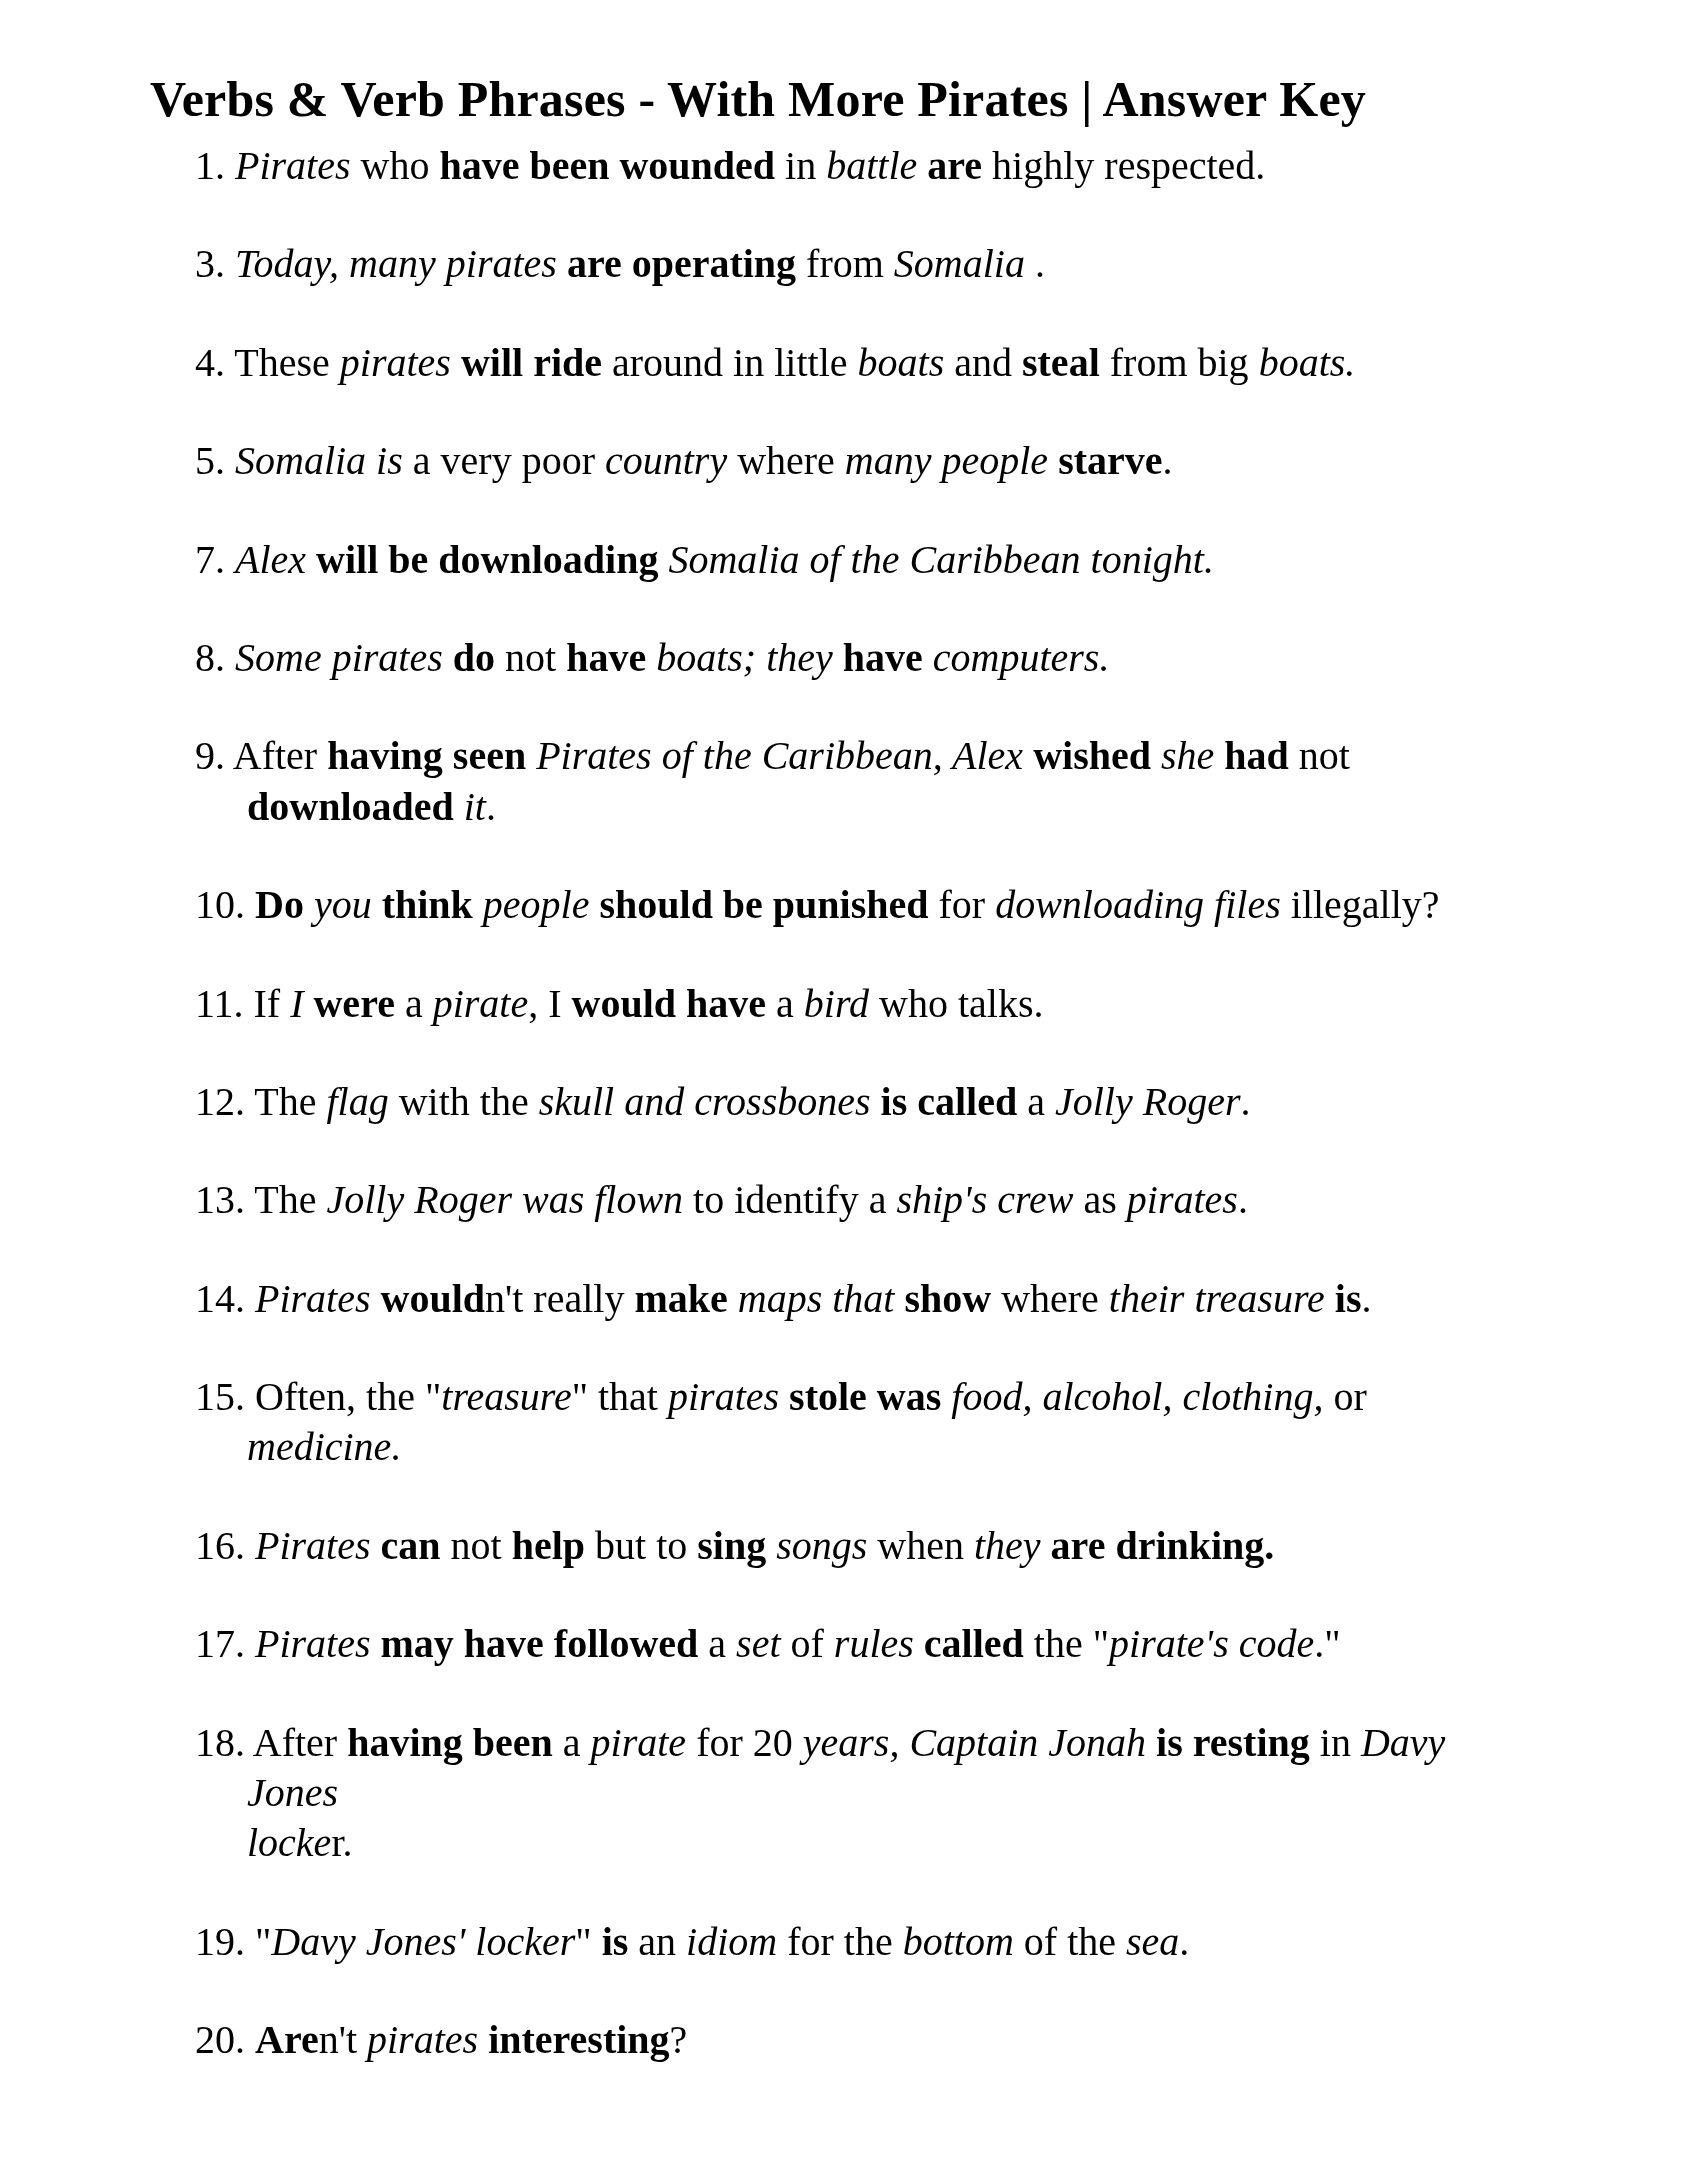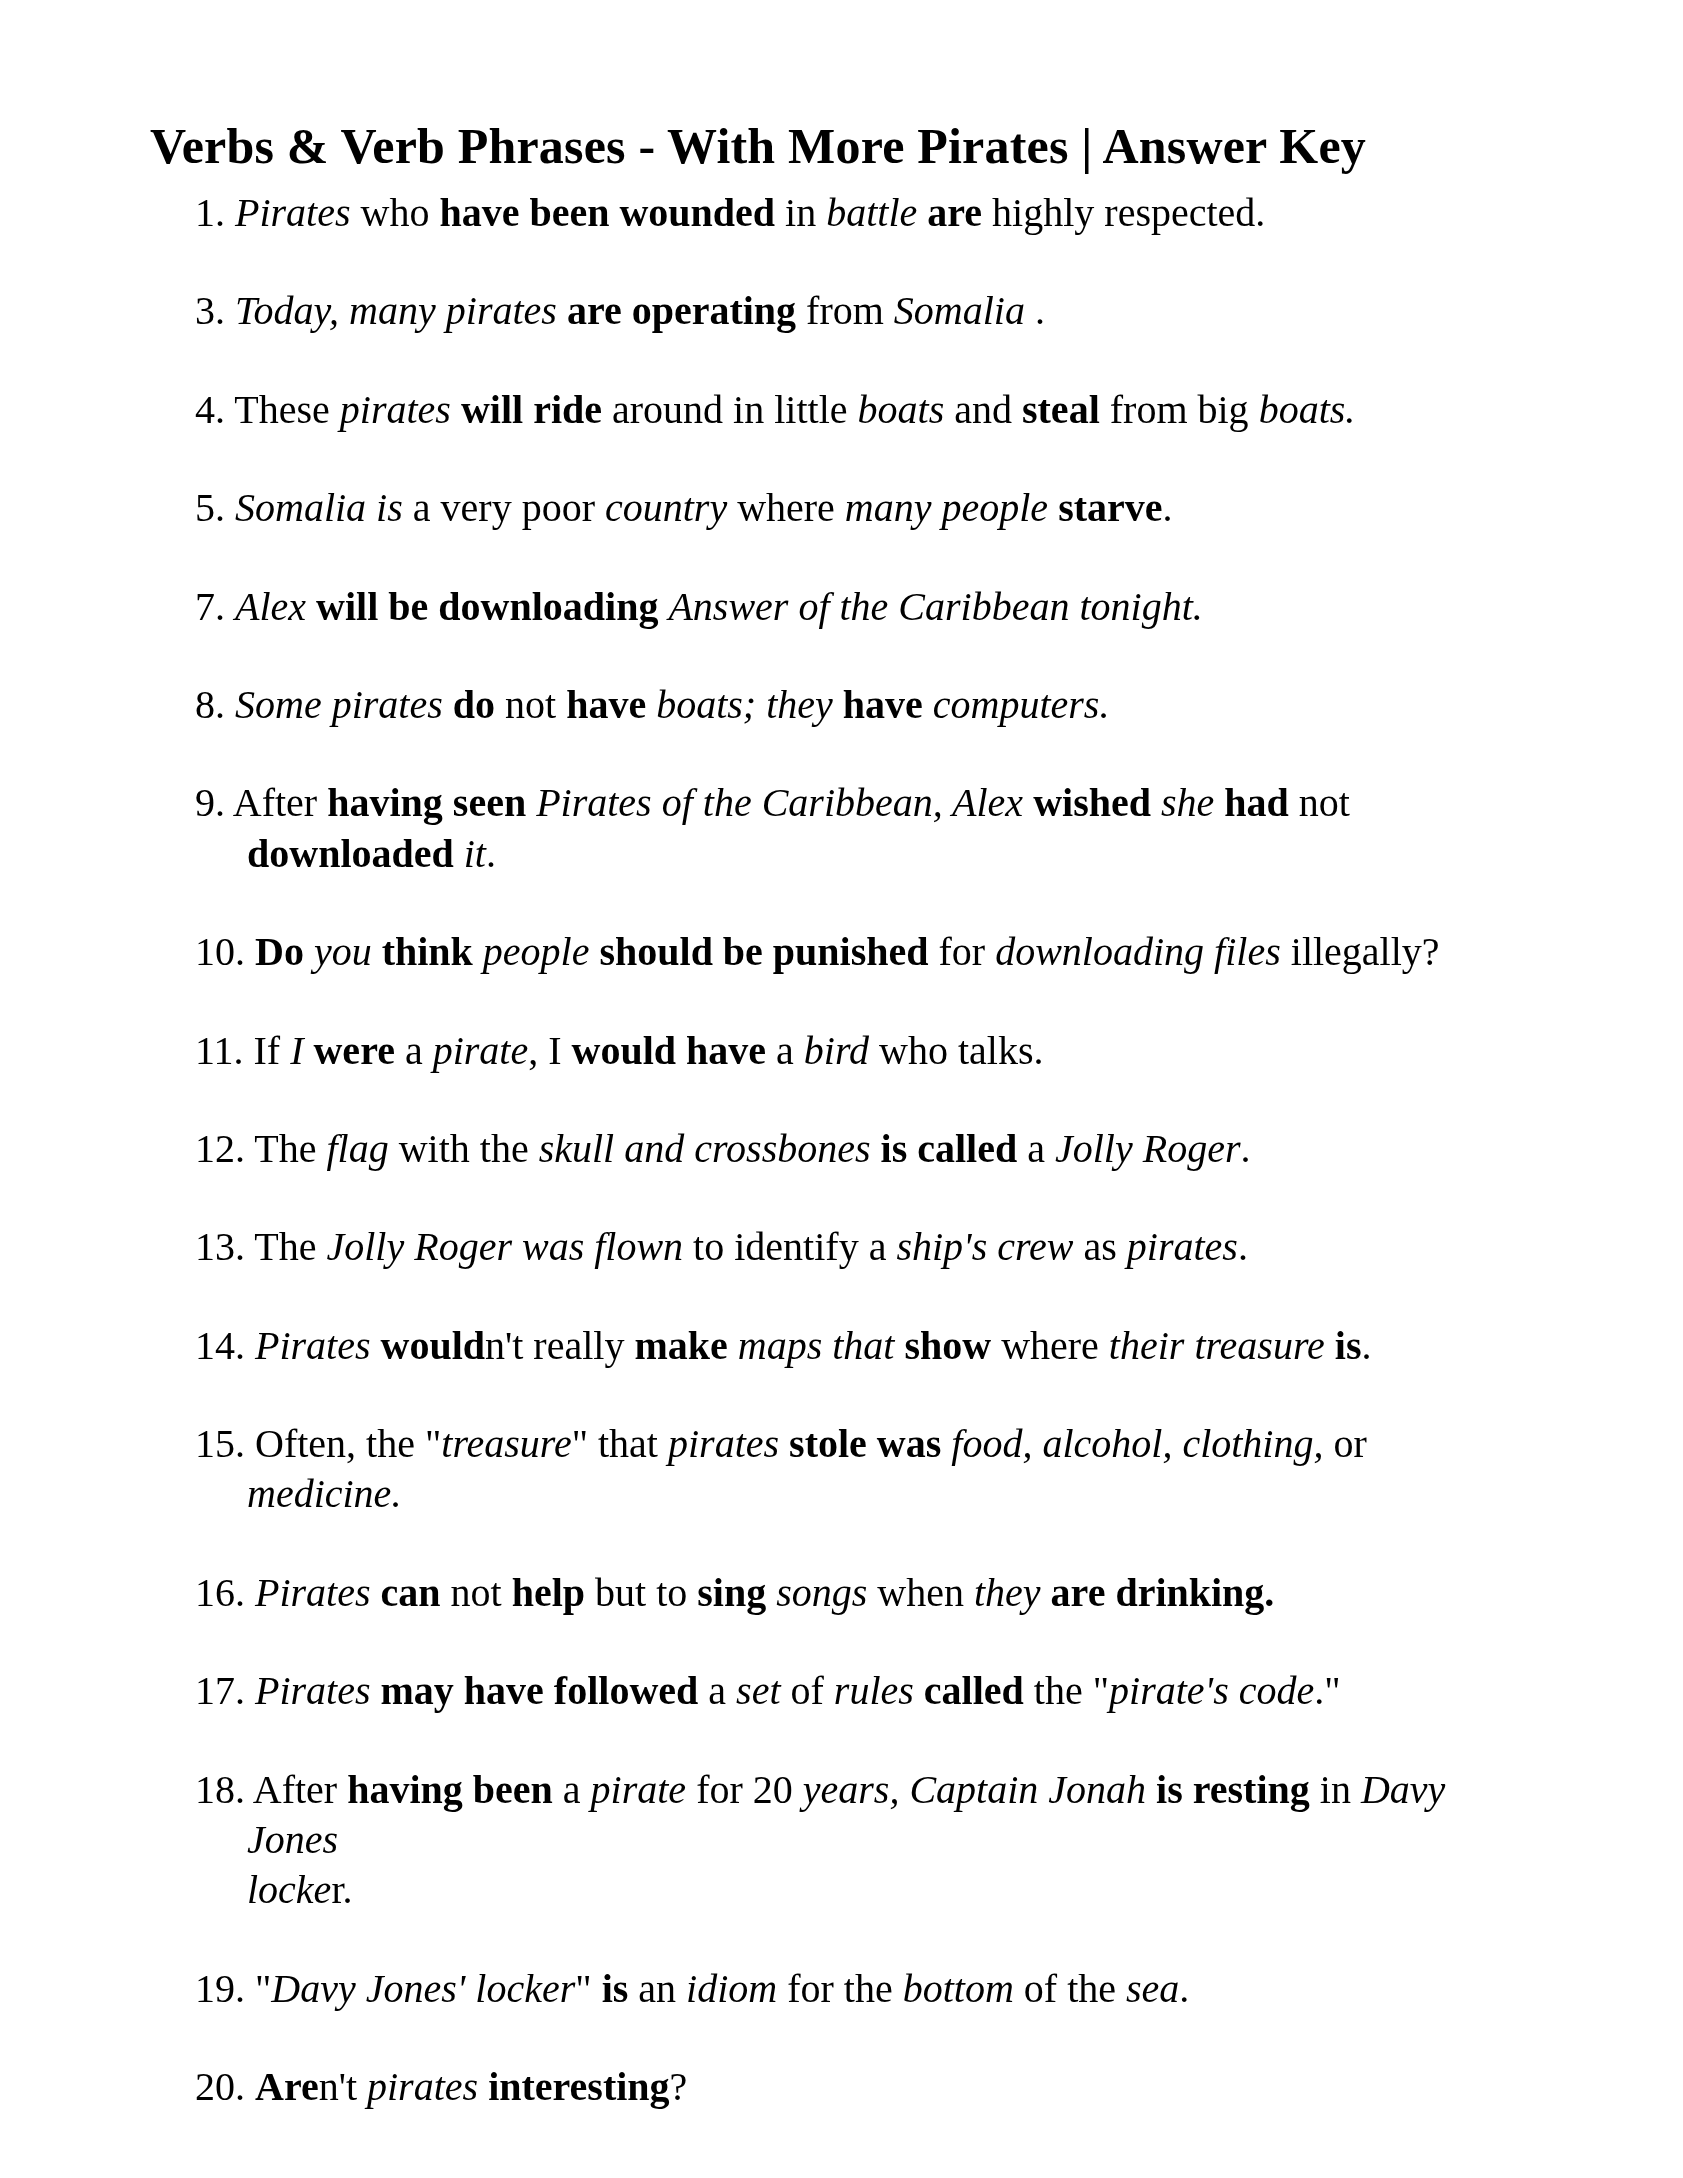--- a/index.html
+++ b/index.html
@@ -11,21 +11,21 @@
   body {
     width: 1683px;
     height: 2178px;
     font-family: "Liberation Serif", serif;
     overflow: hidden;
   }
   .page {
     box-sizing: border-box;
     width: 1683px;
     height: 2178px;
-    padding: 118px 168px 0 150px;
+    padding: 71px 168px 0 150px;
   }
   .title {
     font-size: 50px;
     font-weight: bold;
     line-height: 1.12;
     margin: 0 0 14px 0;
     letter-spacing: 0.2px;
   }
   .intro {
     font-size: 31px;
@@ -49,21 +49,21 @@
 </head>
 <body>
 
 <div class="page">
   <h1 class="title">Verbs &amp; Verb Phrases - With More Pirates | Answer Key</h1>
   <div class="list">
       <div class="item"><span class="num">1. </span><span><span> </span><span class="i">Pirates</span><span> who </span><span class="b">have been wounded</span><span> in </span><span class="i">battle</span><span> </span><span class="b">are</span><span> highly respected.</span></span></div>
       <div class="item"><span class="num">3. </span><span><span class="i">Today, many pirates</span><span> </span><span class="b">are operating</span><span> from </span><span class="i">Somalia</span><span> .</span></span></div>
       <div class="item"><span class="num">4. </span><span><span>These </span><span class="i">pirates</span><span> </span><span class="b">will ride</span><span> around in little </span><span class="i">boats</span><span> and </span><span class="b">steal</span><span> from big </span><span class="i">boats.</span></span></div>
       <div class="item"><span class="num">5. </span><span><span class="i">Somalia is</span><span> a very poor </span><span class="i">country</span><span> where </span><span class="i">many people</span><span> </span><span class="b">starve</span><span>.</span></span></div>
-      <div class="item"><span class="num">7. </span><span><span class="i">Alex</span><span> </span><span class="b">will be downloading</span><span> </span><span class="i">Answer of the Caribbean tonight.</span></span></div>
+      <div class="item"><span class="num">7. </span><span><span class="i">Alex</span><span> </span><span class="b">will be downloading</span><span> </span><span class="i">Somalia of the Caribbean tonight.</span></span></div>
       <div class="item"><span class="num">8. </span><span><span class="i">Some pirates</span><span> </span><span class="b">do</span><span> not </span><span class="b">have</span><span> </span><span class="i">boats; they</span><span> </span><span class="b">have</span><span> </span><span class="i">computers.</span></span></div>
       <div class="item"><span class="num">9. </span><span><span>After </span><span class="b">having seen</span><span> </span><span class="i">Pirates of the Caribbean, Alex</span><span> </span><span class="b">wished</span><span> </span><span class="i">she</span><span> </span><span class="b">had</span><span> not </span><span class="b">downloaded</span><span> </span><span class="i">it</span><span>.</span></span></div>
       <div class="item"><span class="num">10. </span><span><span class="b">Do</span><span> </span><span class="i">you</span><span> </span><span class="b">think</span><span> </span><span class="i">people</span><span> </span><span class="b">should be punished</span><span> for </span><span class="i">downloading files</span><span> illegally?</span></span></div>
       <div class="item"><span class="num">11. </span><span><span>If </span><span class="i">I</span><span> </span><span class="b">were</span><span> a </span><span class="i">pirate</span><span>, I </span><span class="b">would have</span><span> a </span><span class="i">bird</span><span> who talks.</span></span></div>
       <div class="item"><span class="num">12. </span><span><span>The </span><span class="i">flag</span><span> with the </span><span class="i">skull and crossbones</span><span> </span><span class="b">is called</span><span> a </span><span class="i">Jolly Roger</span><span>.</span></span></div>
       <div class="item"><span class="num">13. </span><span><span>The </span><span class="i">Jolly Roger was flown</span><span> to identify a </span><span class="i">ship's crew</span><span> as </span><span class="i">pirates</span><span>.</span></span></div>
       <div class="item"><span class="num">14. </span><span><span class="i">Pirates</span><span> </span><span class="b">would</span><span>n't really </span><span class="b">make</span><span> </span><span class="i">maps that</span><span> </span><span class="b">show</span><span> where </span><span class="i">their treasure</span><span> </span><span class="b">is</span><span>.</span></span></div>
       <div class="item"><span class="num">15. </span><span><span>Often, the "</span><span class="i">treasure</span><span>" that </span><span class="i">pirates</span><span> </span><span class="b">stole was</span><span> </span><span class="i">food, alcohol, clothing,</span><span> or </span><span class="i">medicine.</span></span></div>
       <div class="item"><span class="num">16. </span><span><span class="i">Pirates</span><span> </span><span class="b">can</span><span> not </span><span class="b">help</span><span> but to </span><span class="b">sing</span><span> </span><span class="i">songs</span><span> when </span><span class="i">they</span><span> </span><span class="b">are drinking.</span></span></div>
       <div class="item"><span class="num">17. </span><span><span class="i">Pirates</span><span> </span><span class="b">may have followed</span><span> a </span><span class="i">set</span><span> of </span><span class="i">rules</span><span> </span><span class="b">called</span><span> the "</span><span class="i">pirate's code</span><span>."</span></span></div>

